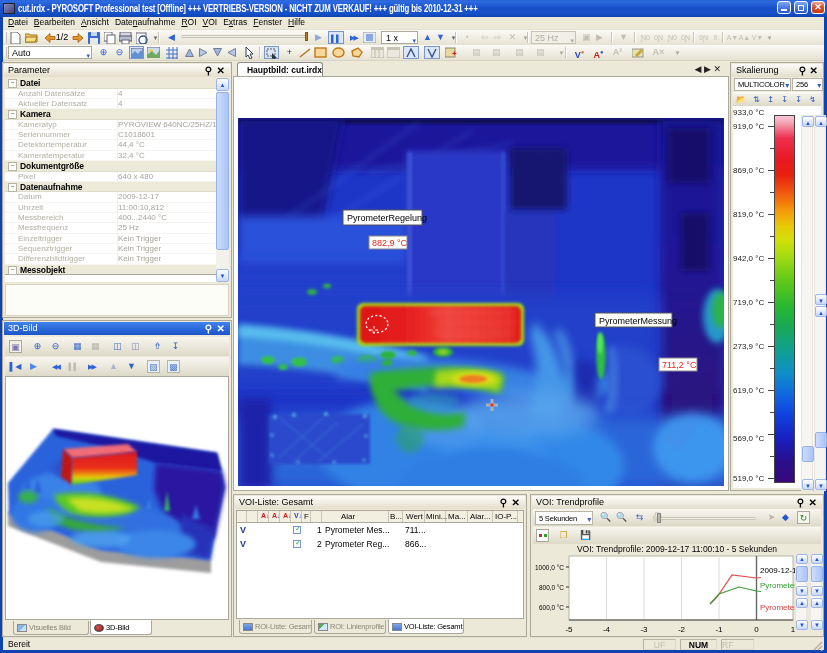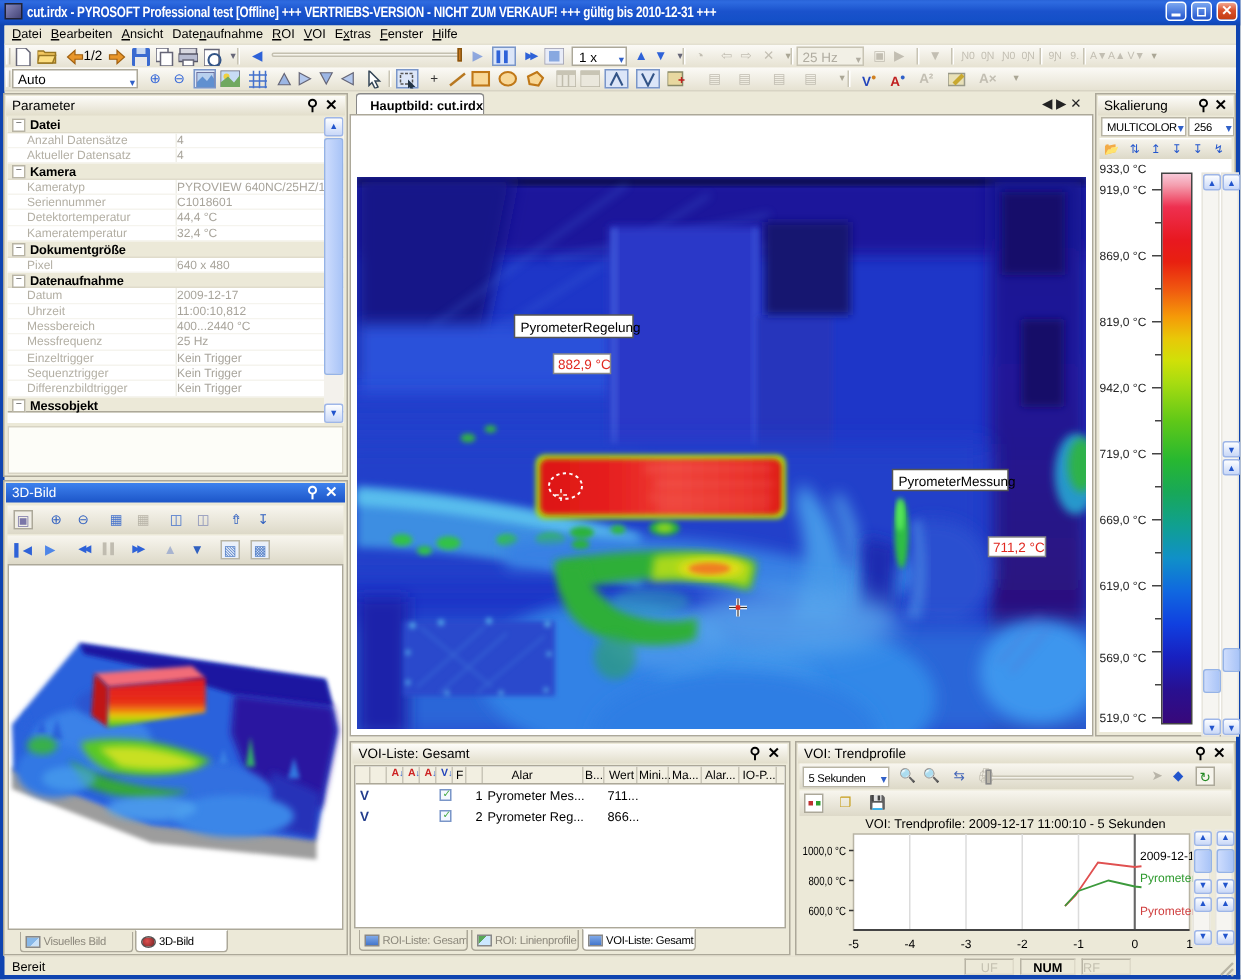--- a/index.html
+++ b/index.html
@@ -632,21 +632,21 @@
     </div>
   </div>
   <div id="skalbody" class="abs" style="left:2px;top:43px;right:2px;bottom:2px;background:#fff;font-size:8.5px;color:#333;">
 
     <div class="slab" style="top:2px;">933,0 °C</div>
     <div class="slab" style="top:16px;">919,0 °C</div>
     <div class="slab" style="top:60px;">869,0 °C</div>
     <div class="slab" style="top:104px;">819,0 °C</div>
     <div class="slab" style="top:148px;">942,0 °C</div>
     <div class="slab" style="top:192px;">719,0 °C</div>
-    <div class="slab" style="top:236px;">669,0 °C</div>
+    <div class="slab" style="top:236px;">273,9 °C</div>
     <div class="slab" style="top:280px;">619,0 °C</div>
     <div class="slab" style="top:328px;">569,0 °C</div>
     <div class="slab" style="top:368px;">519,0 °C</div>
 
     <div class="abs" style="left:41px;top:9px;width:21px;height:368px;border:1px solid #444;
       background:linear-gradient(180deg,
         #F8C8D8 0%, #F4A0B0 2%, #EE3050 6%, #E81820 12%, #E82010 16%,
         #F05810 21%, #F59A08 26%, #E8C808 30%, #D0E008 34%, #A8DC10 38%,
         #60C818 45%, #28B830 52%, #18A858 58%, #10A090 64%, #1090C8 70%,
         #1068E0 76%, #1040E0 82%, #1820C0 88%, #281090 94%, #38087A 100%);"></div>

